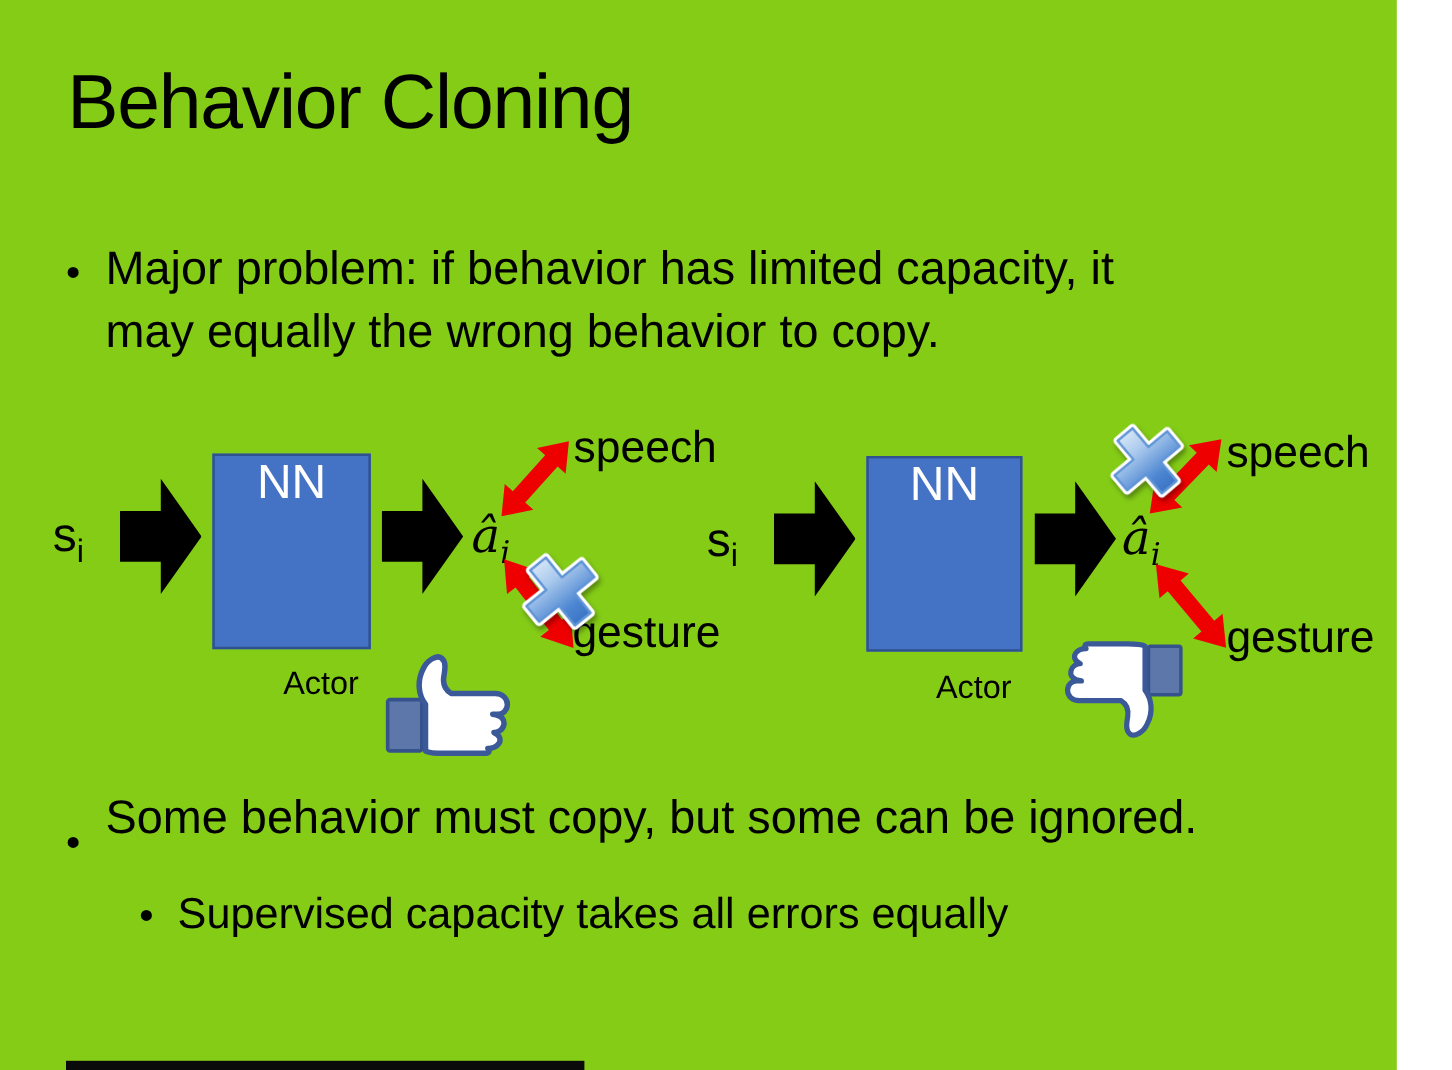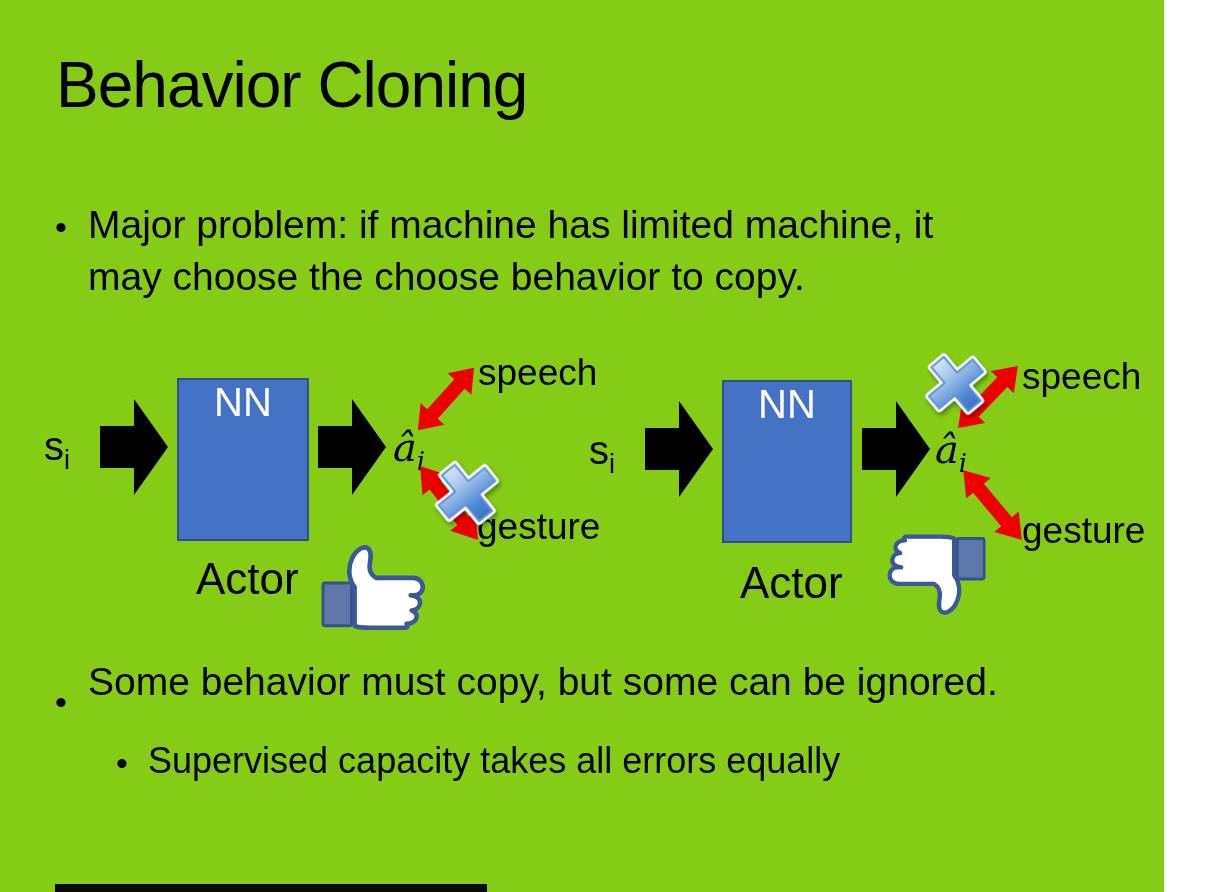--- a/index.html
+++ b/index.html
@@ -11,21 +11,21 @@
   .title{left:56px;top:48px;font-size:64px;font-weight:400;letter-spacing:-1px;}
   .body-text{font-size:39px;}
   .sub-text{font-size:36px;}
   .dot{font-size:34px;}
   
   .nn-box{
     background:#4472C4;border:2px solid #2F528F;box-sizing:border-box;
     display:flex;align-items:flex-start;justify-content:center;
     color:#fff;font-size:40px;
   }
-  .actor-label{font-size:44px;}
+  .actor-label{font-size:27px;margin-left:40px;}
   .state-label{font-size:40px;}
   .state-label sub{font-size:27px;}
   .ahat{font-family:"DejaVu Serif","Liberation Serif",serif;font-style:italic;font-size:40px;}
   .ahat sub{font-size:26px;font-style:italic;}
   .branch-label{font-size:37px;}
   .block-arrow{
     background:#000;
     clip-path:polygon(0% 28%,50% 28%,50% 0%,100% 50%,50% 100%,50% 72%,0% 72%);
   }
   .dbl-arrow{position:absolute;height:36px;}
@@ -36,22 +36,22 @@
   .bottom-bar{position:absolute;left:55px;top:884px;width:432px;height:8px;background:#0a0a0a;}
 </style>
 </head>
 <body>
 
 <div class="slide">
 
   <div class="abs title">Behavior Cloning</div>
 
   <span class="abs dot" style="left:55px;top:208px;">•</span>
-  <span class="abs body-text" style="left:88px;top:203px;">Major problem: if machine has limited machine, it</span>
-  <span class="abs body-text" style="left:88px;top:255px;">may choose the choose behavior to copy.</span>
+  <span class="abs body-text" style="left:88px;top:203px;">Major problem: if behavior has limited capacity, it</span>
+  <span class="abs body-text" style="left:88px;top:255px;">may equally the wrong behavior to copy.</span>
 
   <div>
     <span class="abs state-label" style="left:44px;top:424px;"><span>s</span><sub>i</sub></span>
 
     <div class="abs block-arrow" style="left:100px;top:399px;width:68px;height:96px;"></div>
 
     <div class="abs nn-box" style="left:177px;top:378px;width:132px;height:163px;">
       <span>NN</span>
     </div>
     <span class="abs actor-label" style="left:196px;top:554px;">Actor</span>

